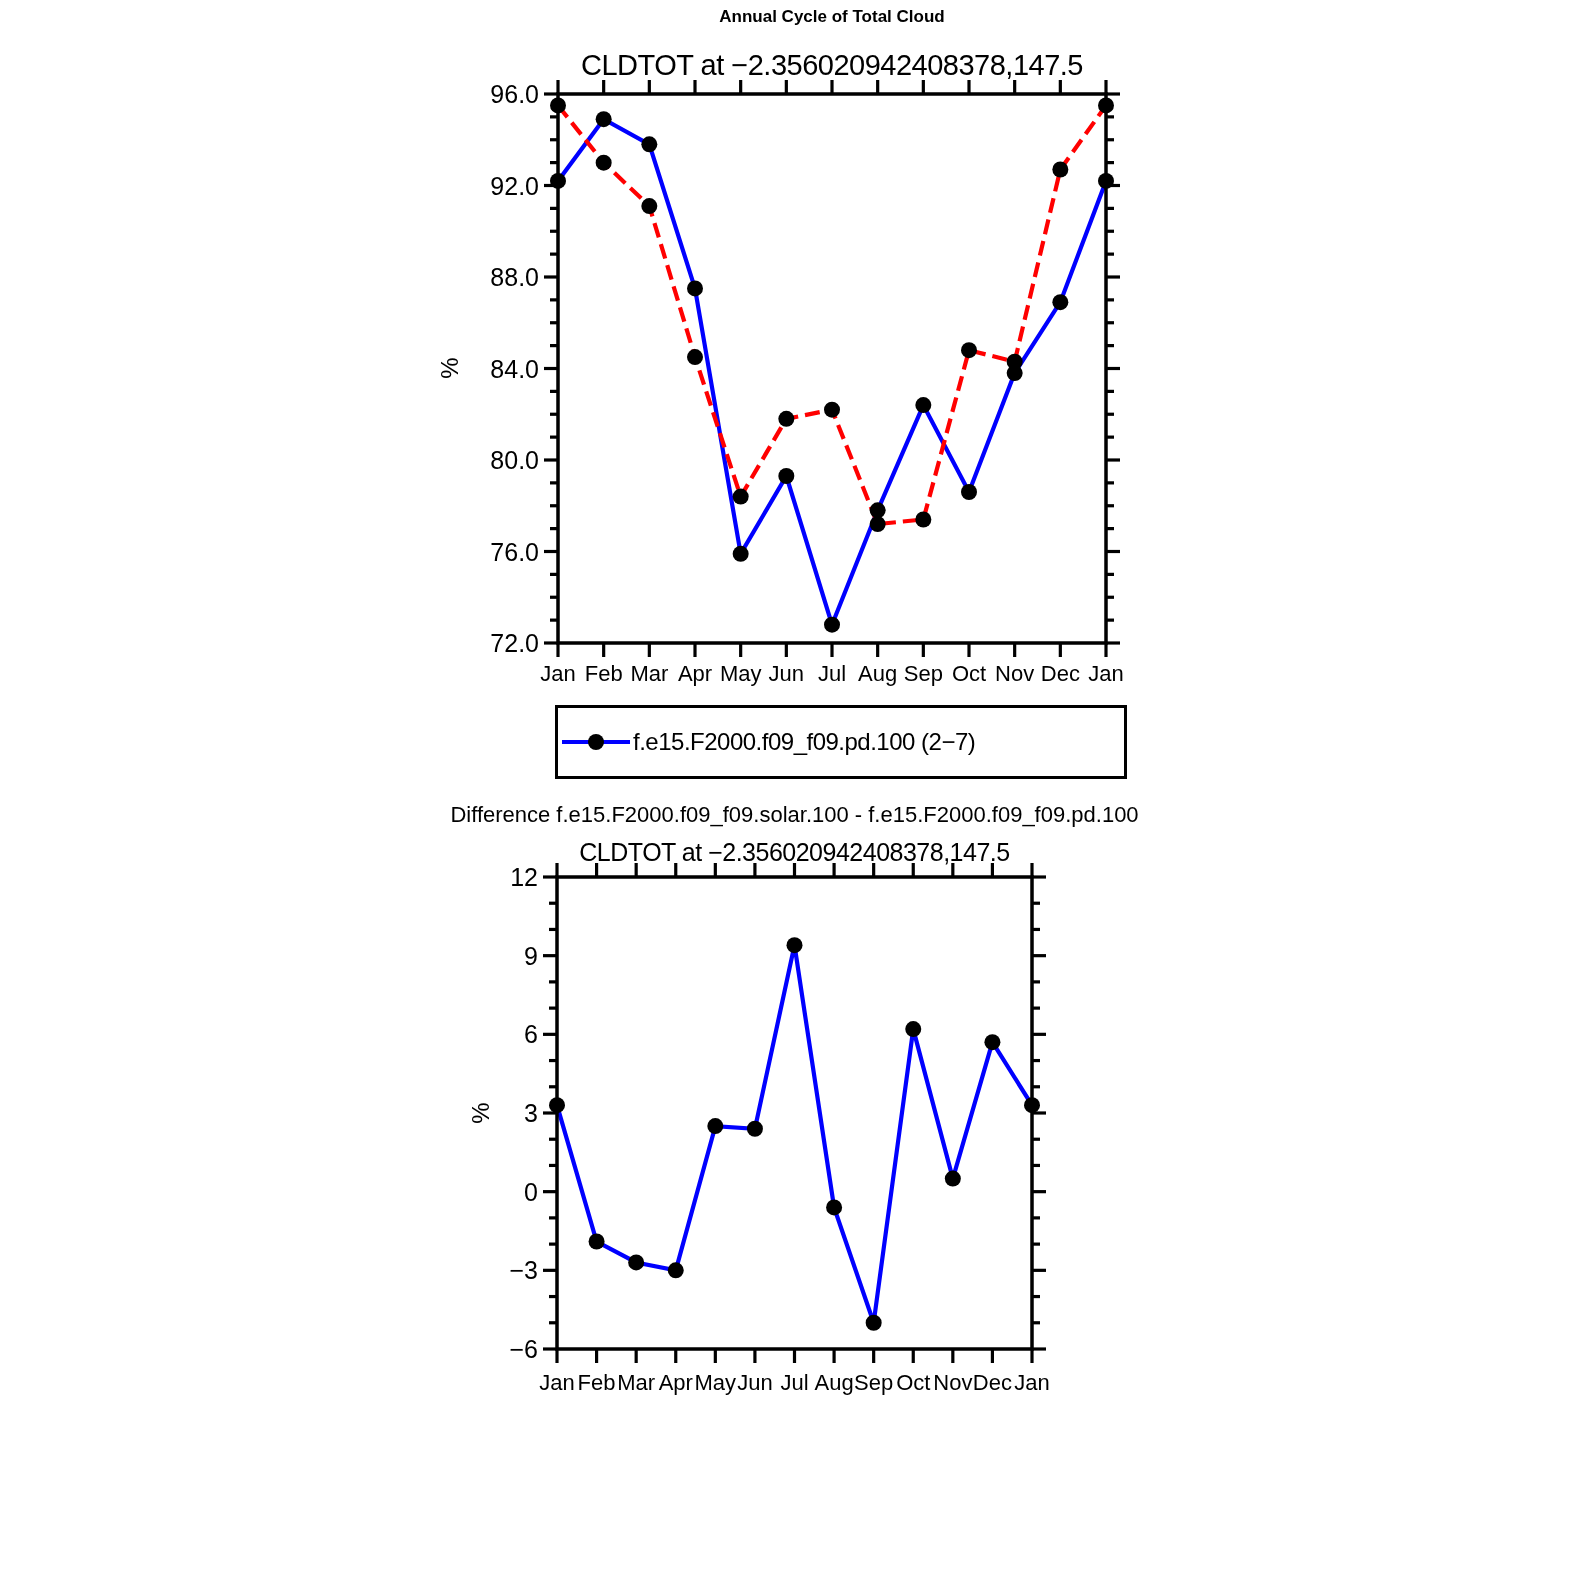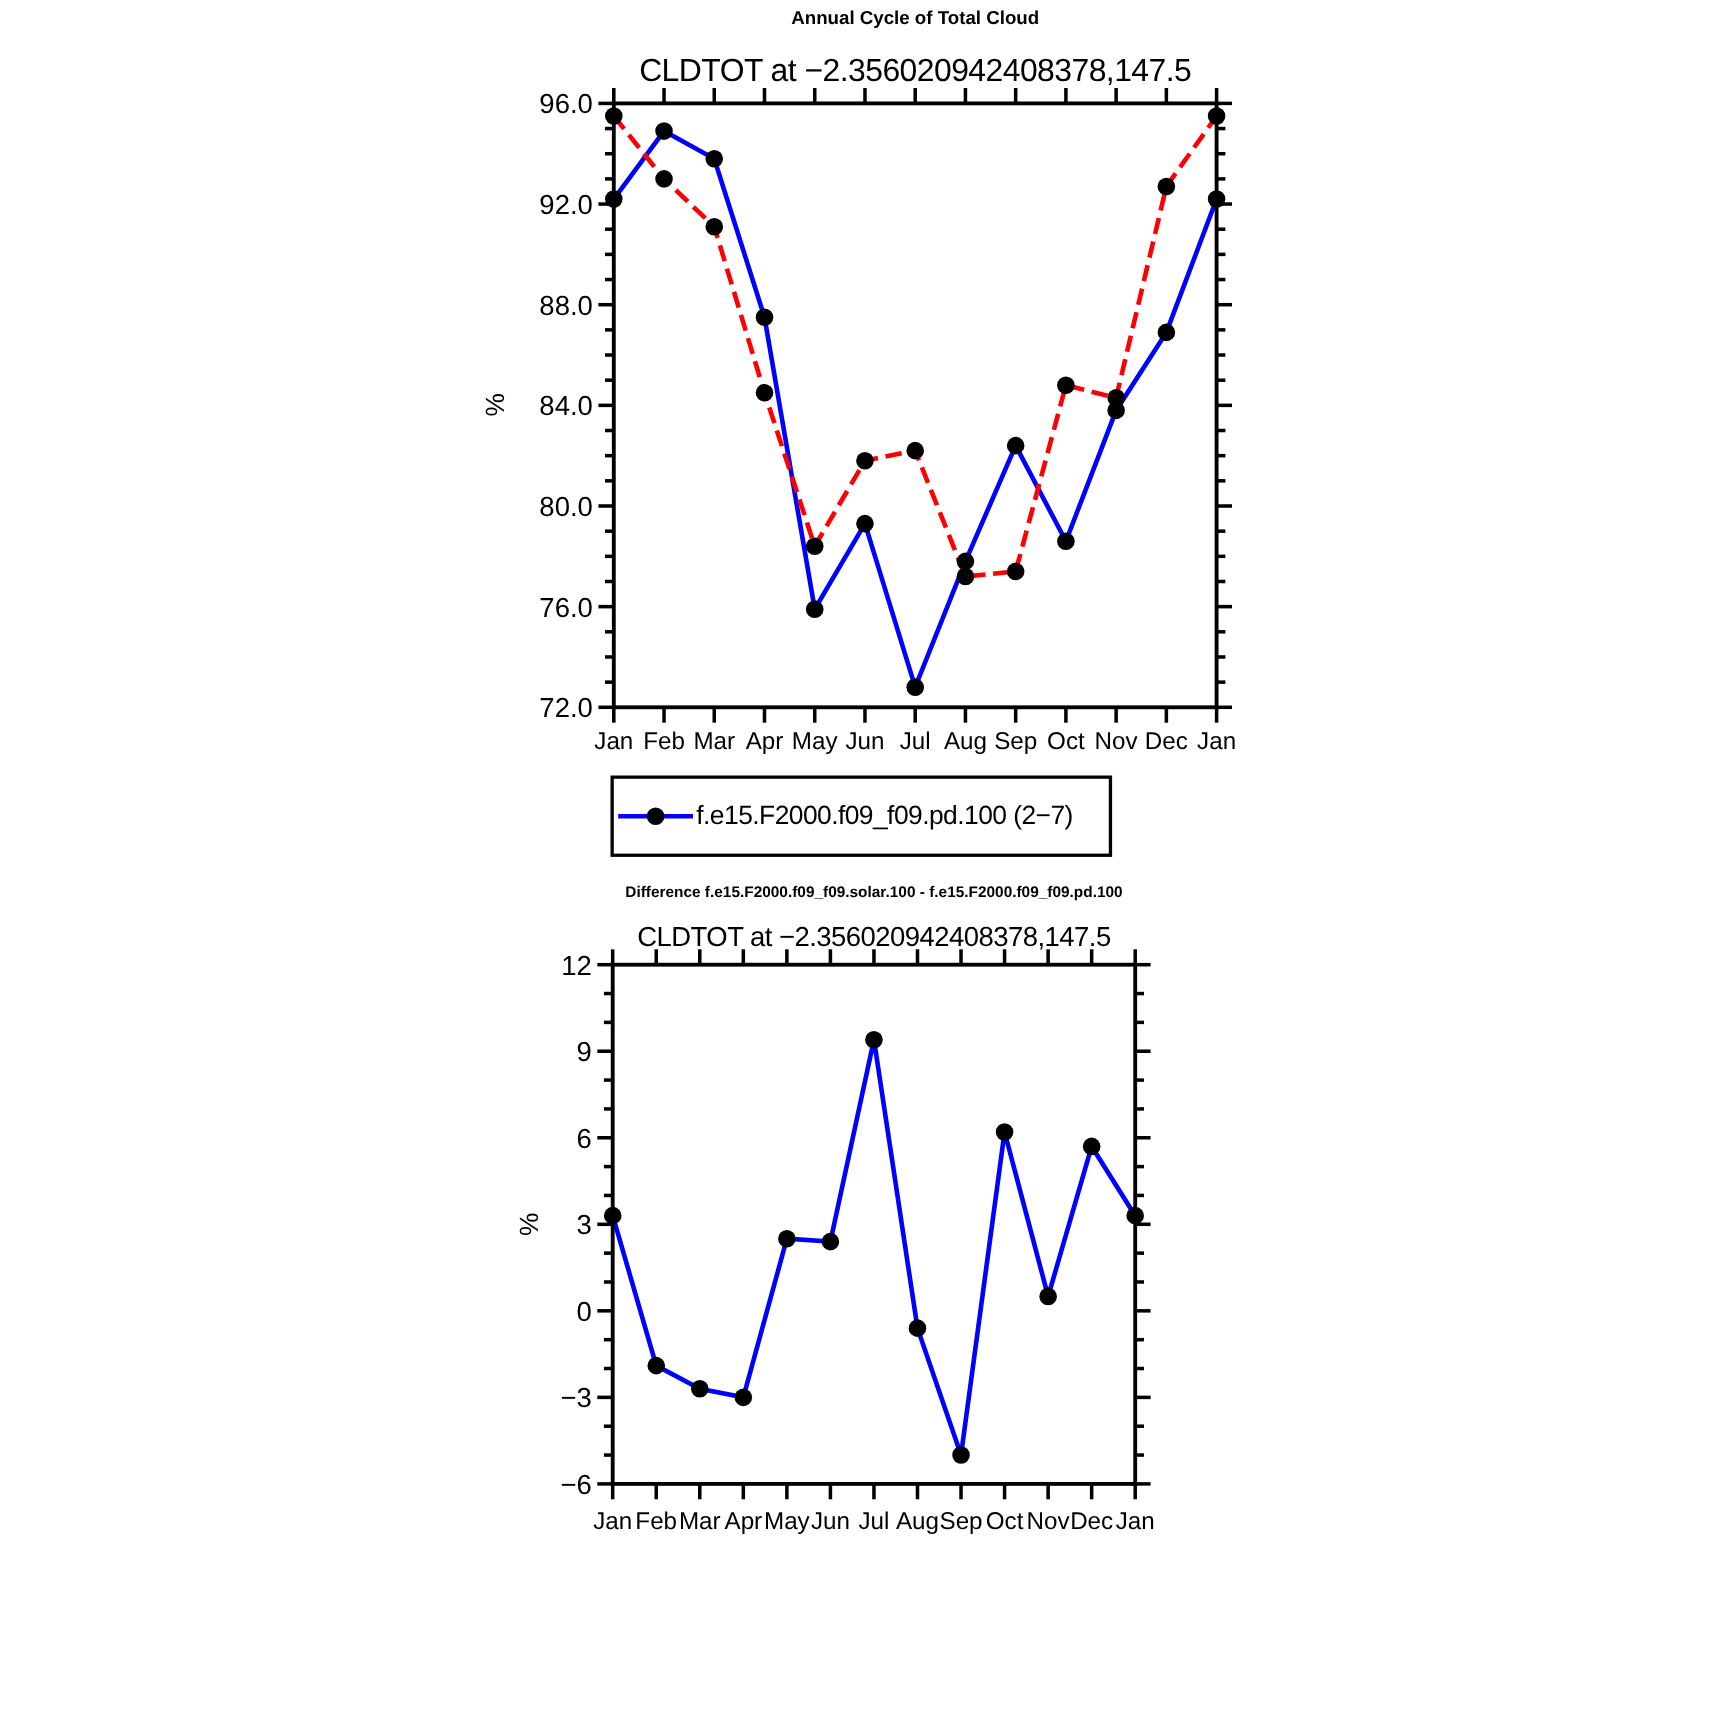--- a/index.html
+++ b/index.html
@@ -3,25 +3,25 @@
 <meta charset="utf-8">
 <style>
   html,body{margin:0;padding:0;}
   body{
     width:1574px;height:1574px;background:#ffffff;position:relative;overflow:hidden;
     font-family:"Liberation Sans", sans-serif;color:#000;
   }
   .abs{position:absolute;}
   #title-top{left:558px;top:7px;width:548px;text-align:center;font-size:17px;font-weight:bold;letter-spacing:0px;}
   #subtitle-top{left:530px;top:49px;width:604px;text-align:center;font-size:29px;font-weight:400;letter-spacing:-0.5px;}
-  #title-bottom{left:394px;top:802px;width:801px;text-align:center;font-size:14px;font-weight:bold;}
+  #title-bottom{left:394px;top:802px;width:801px;text-align:center;font-size:22px;font-weight:normal;}
   #subtitle-bottom{left:557px;top:838px;width:475px;text-align:center;font-size:25px;letter-spacing:-0.5px;}
   #chart-svg{left:0;top:0;}
   #legend{
-    left:555px;top:705px;width:456px;height:74px;border:3px solid #000;box-sizing:border-box;
+    left:555px;top:705px;width:572px;height:74px;border:3px solid #000;box-sizing:border-box;
     display:flex;flex-direction:column;justify-content:space-evenly;background:#fff;
   }
   .legend-row{display:flex;align-items:center;height:34px;}
   .legend-sample{flex:0 0 75px;height:34px;}
   .legend-label{font-size:24px;letter-spacing:-0.5px;white-space:nowrap;line-height:34px;}
 </style>
 </head>
 <body>
 
 <svg id="chart-svg" class="abs" width="1574" height="1574" viewBox="0 0 1574 1574">

